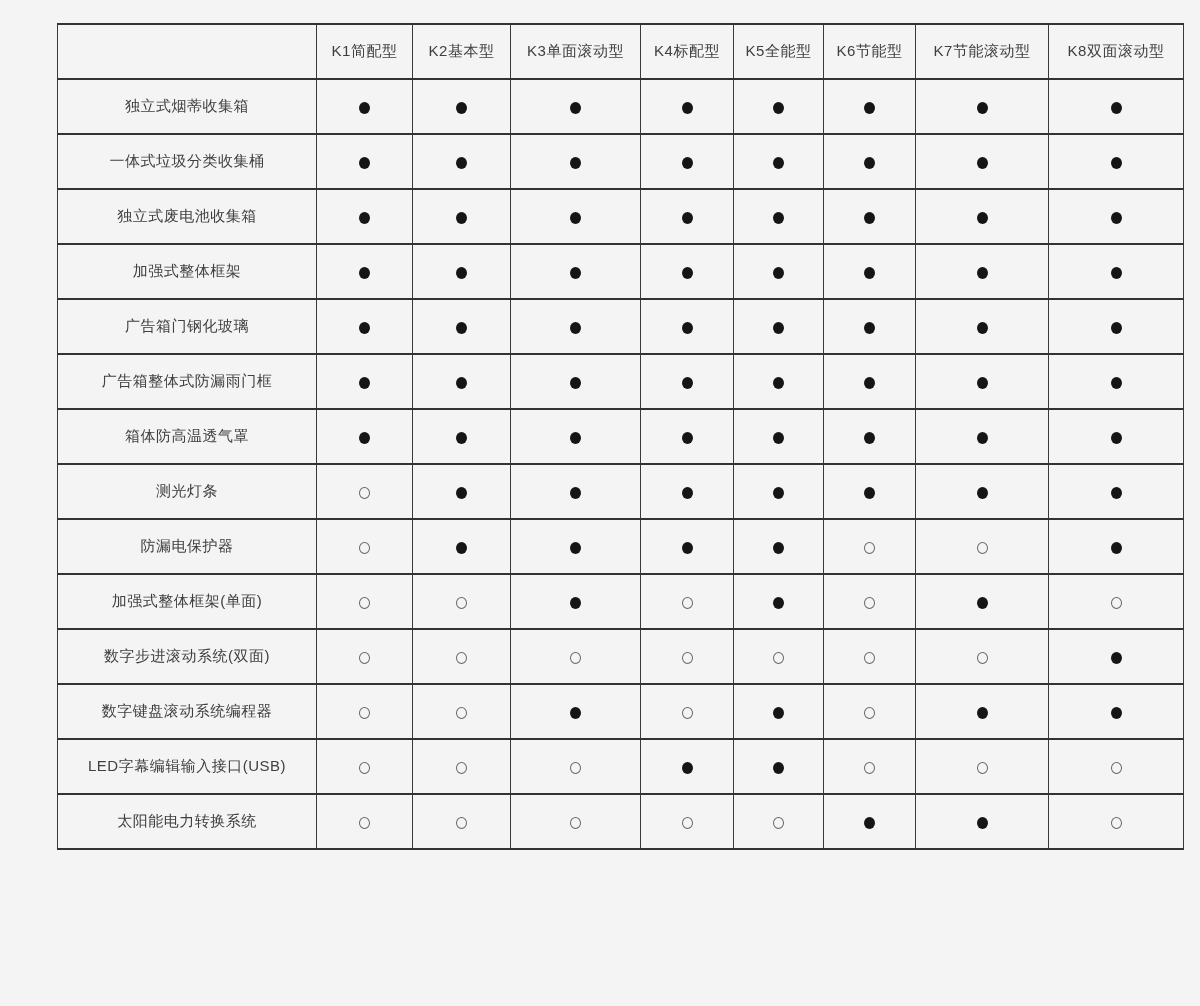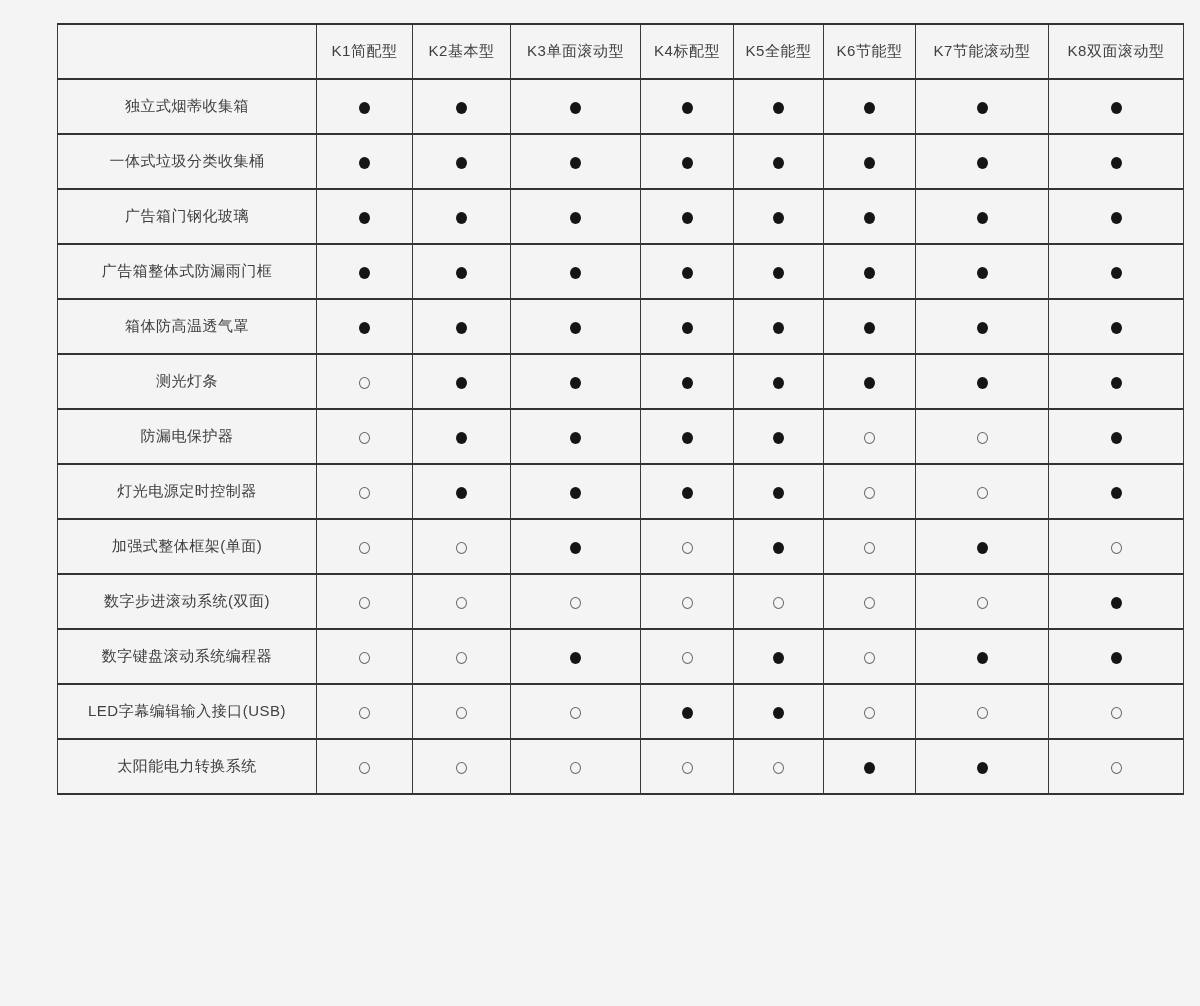--- a/index.html
+++ b/index.html
@@ -109,20 +109,42 @@
           <td><span class="dot filled"></span></td>
           <td><span class="dot filled"></span></td>
           <td><span class="dot filled"></span></td>
           <td><span class="dot filled"></span></td>
           <td><span class="dot filled"></span></td>
           <td><span class="dot filled"></span></td>
           <td><span class="dot filled"></span></td>
           <td><span class="dot filled"></span></td>
         </tr>
         <tr>
+          <th>独立式废电池收集箱</th>
+          <td><span class="dot filled"></span></td>
+          <td><span class="dot filled"></span></td>
+          <td><span class="dot filled"></span></td>
+          <td><span class="dot filled"></span></td>
+          <td><span class="dot filled"></span></td>
+          <td><span class="dot filled"></span></td>
+          <td><span class="dot filled"></span></td>
+          <td><span class="dot filled"></span></td>
+        </tr>
+        <tr>
+          <th>加强式整体框架</th>
+          <td><span class="dot filled"></span></td>
+          <td><span class="dot filled"></span></td>
+          <td><span class="dot filled"></span></td>
+          <td><span class="dot filled"></span></td>
+          <td><span class="dot filled"></span></td>
+          <td><span class="dot filled"></span></td>
+          <td><span class="dot filled"></span></td>
+          <td><span class="dot filled"></span></td>
+        </tr>
+        <tr>
           <th>广告箱门钢化玻璃</th>
           <td><span class="dot filled"></span></td>
           <td><span class="dot filled"></span></td>
           <td><span class="dot filled"></span></td>
           <td><span class="dot filled"></span></td>
           <td><span class="dot filled"></span></td>
           <td><span class="dot filled"></span></td>
           <td><span class="dot filled"></span></td>
           <td><span class="dot filled"></span></td>
         </tr>
@@ -154,31 +176,20 @@
           <td><span class="dot filled"></span></td>
           <td><span class="dot filled"></span></td>
           <td><span class="dot filled"></span></td>
           <td><span class="dot filled"></span></td>
           <td><span class="dot filled"></span></td>
           <td><span class="dot filled"></span></td>
           <td><span class="dot filled"></span></td>
         </tr>
         <tr>
           <th>防漏电保护器</th>
-          <td><span class="dot open"></span></td>
-          <td><span class="dot filled"></span></td>
-          <td><span class="dot filled"></span></td>
-          <td><span class="dot filled"></span></td>
-          <td><span class="dot filled"></span></td>
-          <td><span class="dot open"></span></td>
-          <td><span class="dot open"></span></td>
-          <td><span class="dot filled"></span></td>
-        </tr>
-        <tr>
-          <th>灯光电源定时控制器</th>
           <td><span class="dot open"></span></td>
           <td><span class="dot filled"></span></td>
           <td><span class="dot filled"></span></td>
           <td><span class="dot filled"></span></td>
           <td><span class="dot filled"></span></td>
           <td><span class="dot open"></span></td>
           <td><span class="dot open"></span></td>
           <td><span class="dot filled"></span></td>
         </tr>
         <tr>

